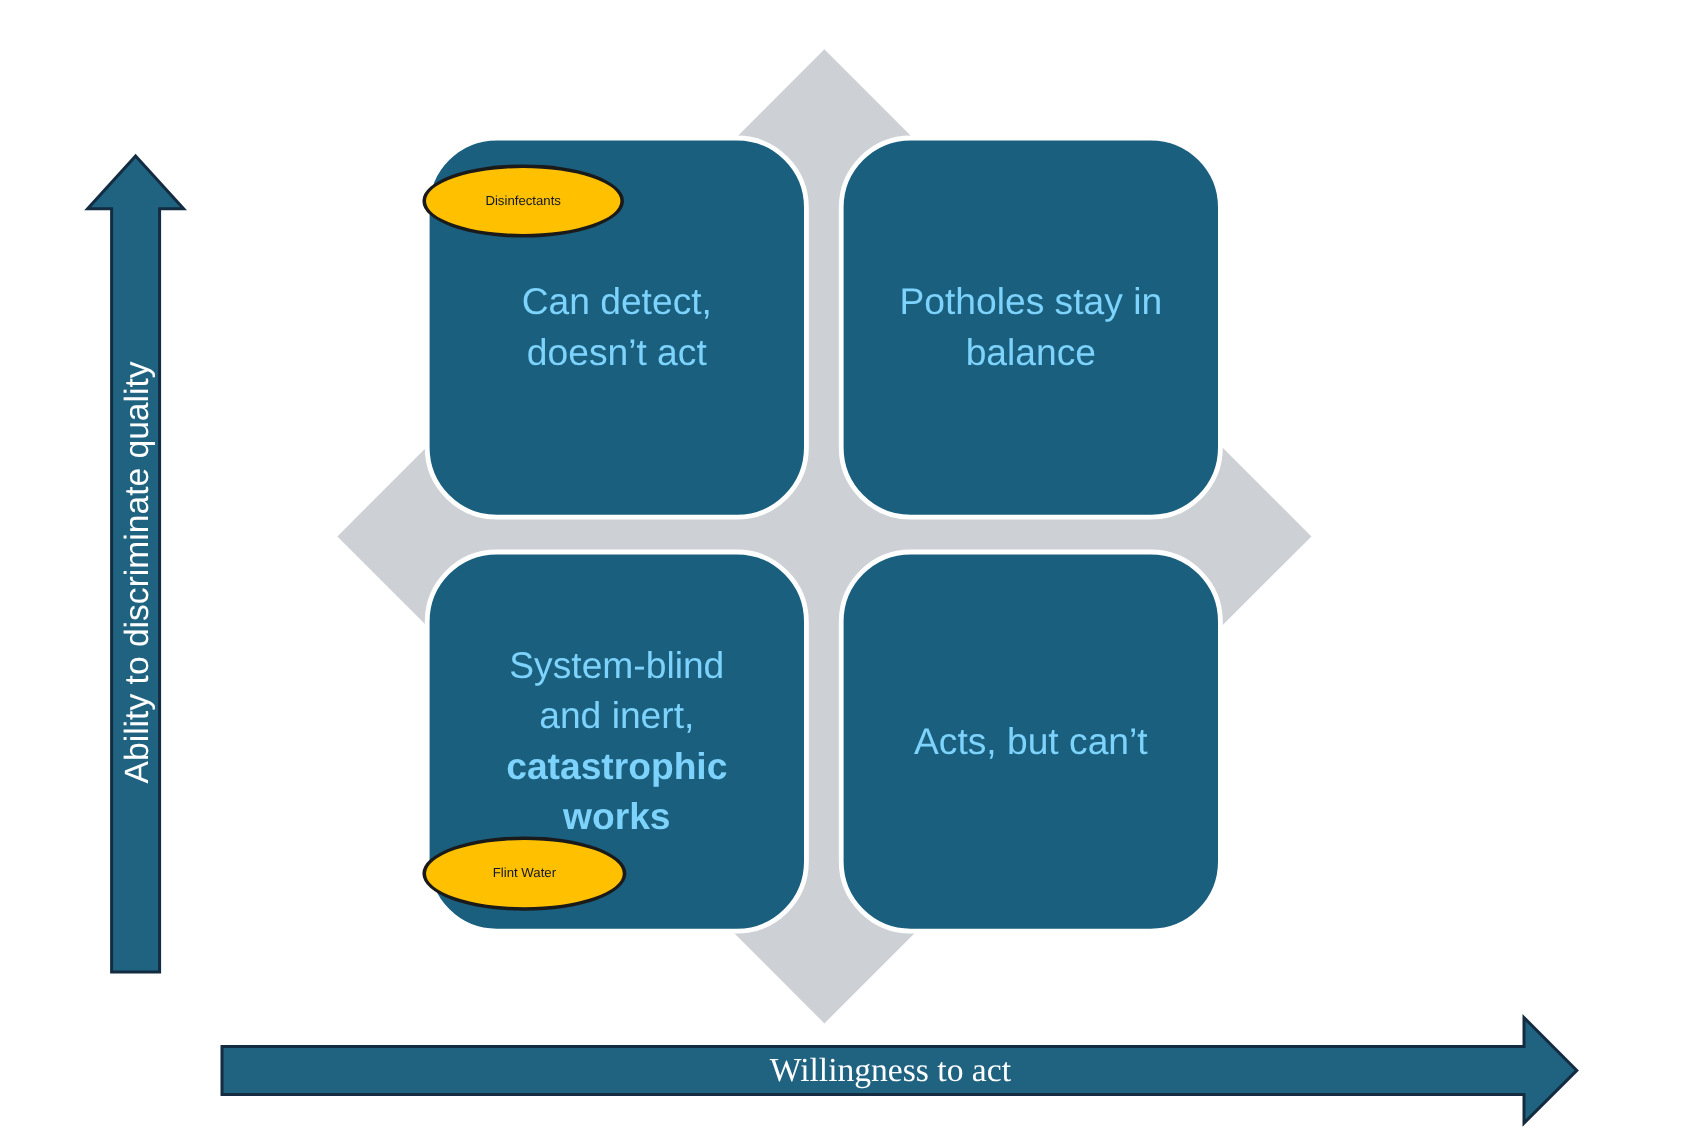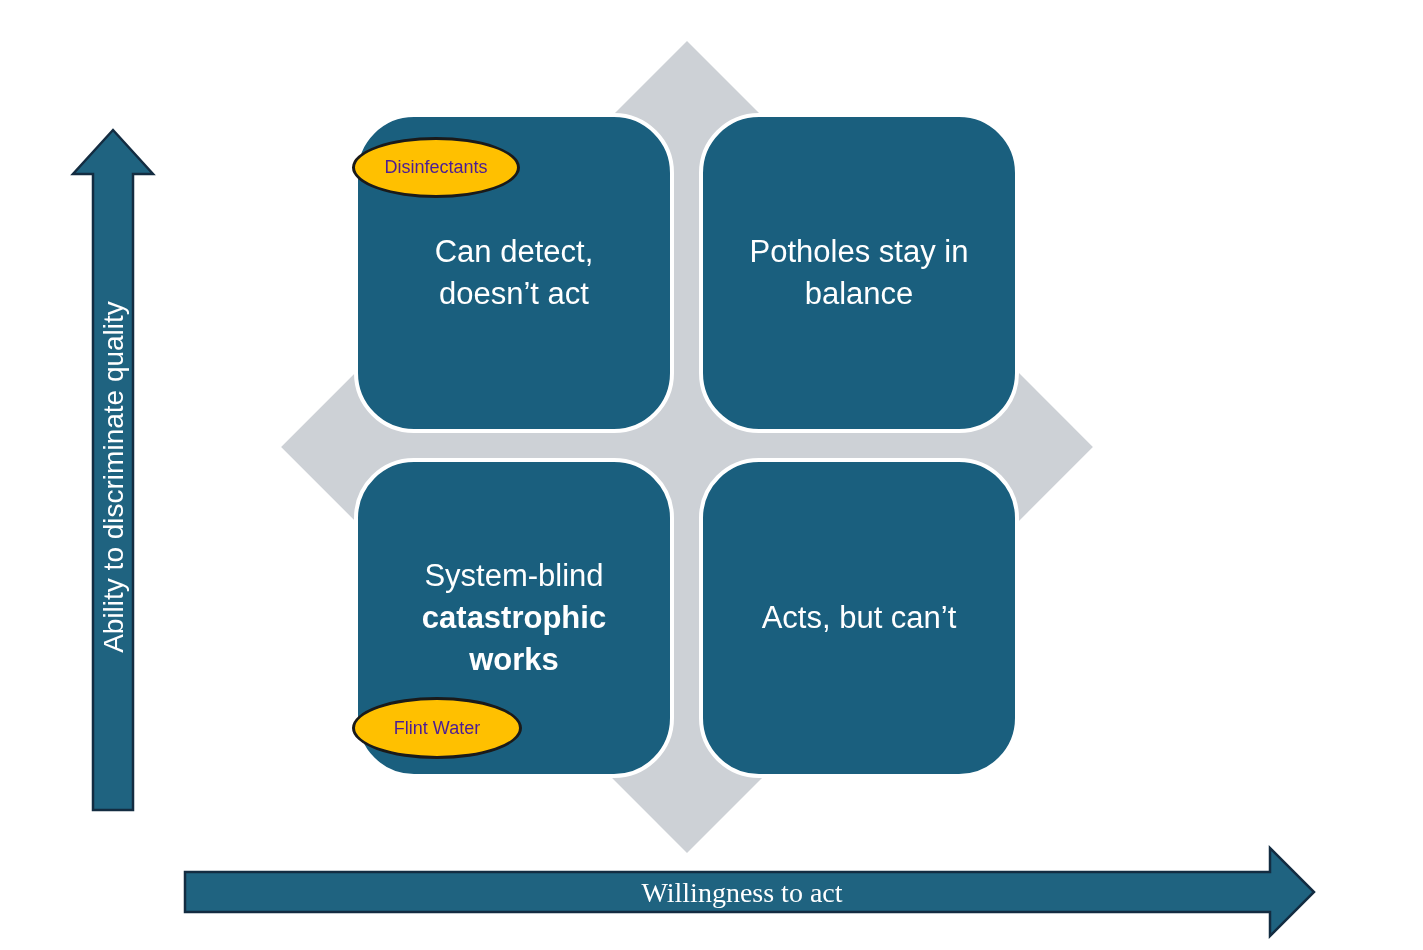--- a/index.html
+++ b/index.html
@@ -39,21 +39,21 @@
     align-items: center;
     justify-content: center;
     text-align: center;
     z-index: 2;
   }
   .quad-tl { left: 354px; top: 113px; }
   .quad-tr { left: 699px; top: 113px; }
   .quad-bl { left: 354px; top: 458px; }
   .quad-br { left: 699px; top: 458px; }
   .qtext {
-    color: #ffffff;
+    color: #7dd3fc;
     font-size: 31px;
     line-height: 42px;
     font-weight: 400;
   }
   .qtext span { display: block; }
   .qtext .bold { font-weight: bold; }
   
   .arrow-layer {
     position: absolute;
     left: 0;
@@ -82,22 +82,22 @@
   
   .tag {
     position: absolute;
     box-sizing: border-box;
     background: #ffc000;
     border: 3px solid #1a1a1a;
     border-radius: 50%;
     display: flex;
     align-items: center;
     justify-content: center;
-    font-size: 18px;
-    color: #4c1d95;
+    font-size: 11px;
+    color: #0f172a;
     z-index: 4;
   }
   .tag-disinfectants { left: 352px; top: 137px; width: 168px; height: 61px; }
   .tag-flint-water   { left: 352px; top: 697px; width: 170px; height: 62px; }
   .tag-potholes      { left: 852px; top: 502px; width: 168px; height: 61px; }
 </style>
 </head>
 <body>
 
 <div class="canvas">
@@ -122,20 +122,21 @@
   <div class="quad quad-tr">
     <div class="qtext">
       <span>Potholes stay in</span>
       <span>balance</span>
     </div>
   </div>
 
   <div class="quad quad-bl">
     <div class="qtext">
       <span>System-blind</span>
+      <span>and inert,</span>
       <span class="bold">catastrophic</span>
       <span class="bold">works</span>
     </div>
   </div>
 
   <div class="quad quad-br">
     <div class="qtext">
       <span>Acts, but can’t</span>
     </div>
   </div>

